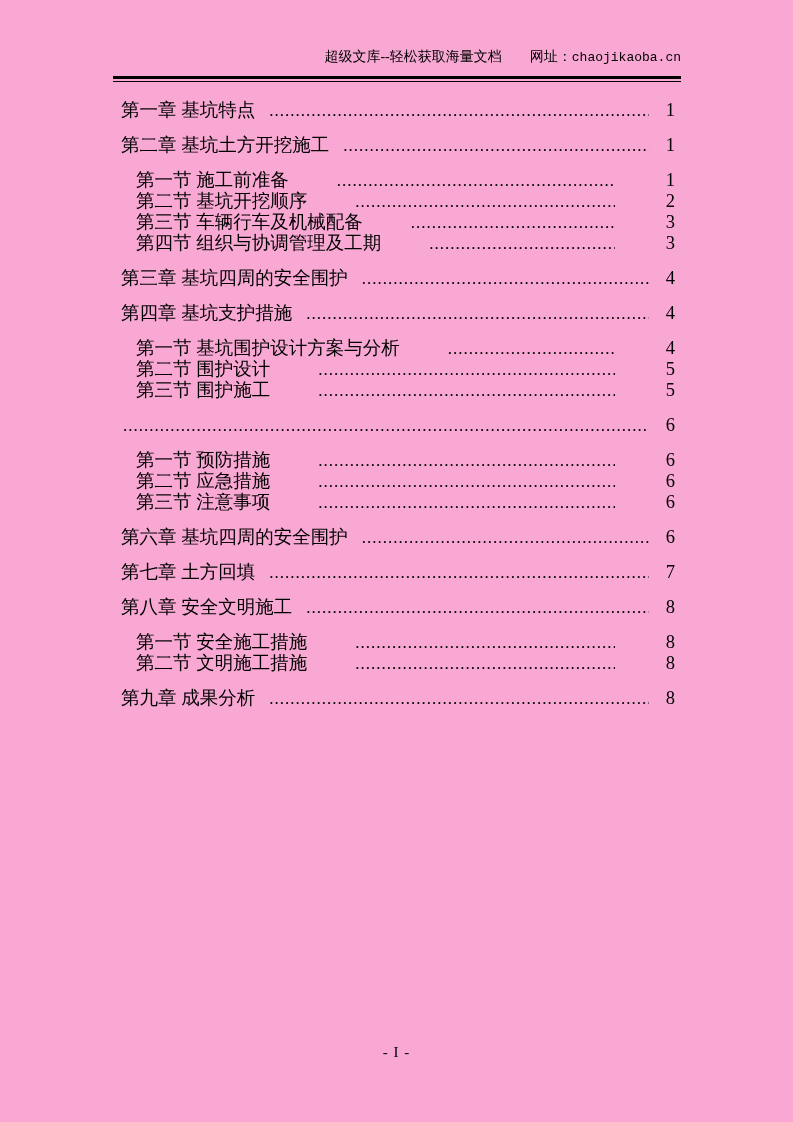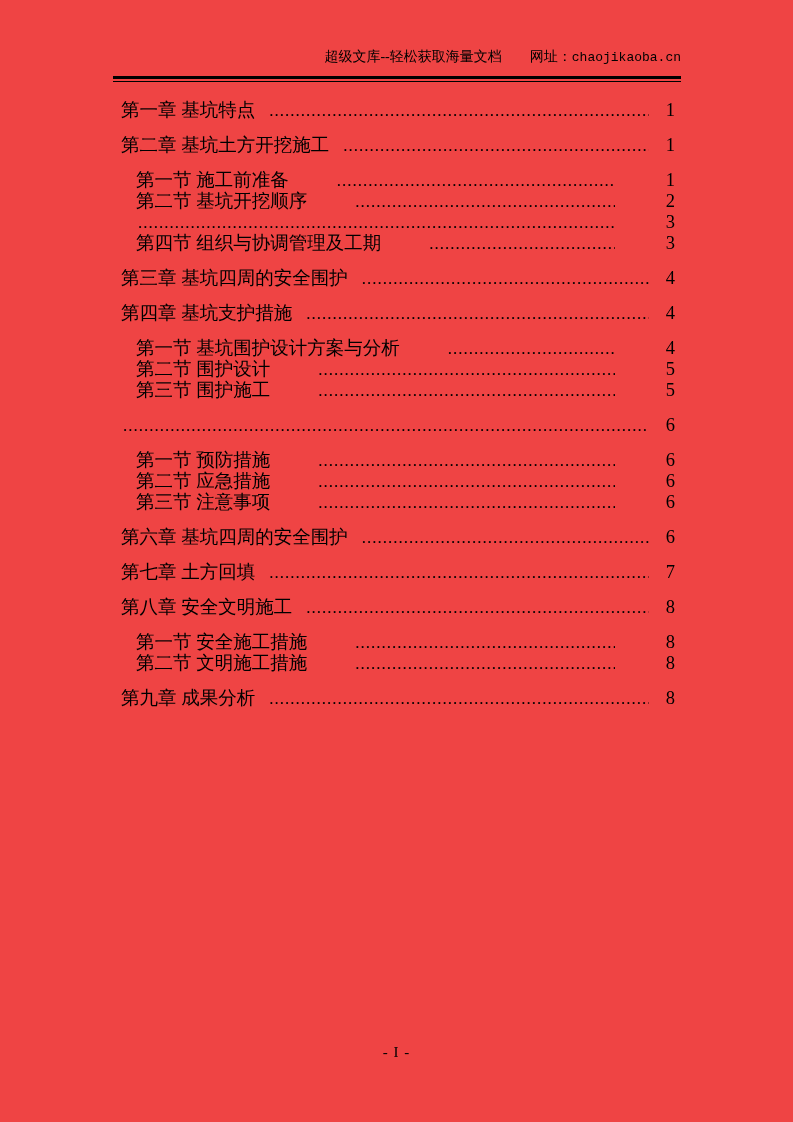--- a/index.html
+++ b/index.html
@@ -15,21 +15,21 @@
     font-family: "Liberation Serif", "DejaVu Serif", serif;
     color: #000000;
     overflow: hidden;
   }
 
   .page {
     position: relative;
     width: 793px;
     height: 1122px;
     padding: 46px 112px 0 113px;
-    background: #ef4444;
+    background: #f9a8d4;
   }
 
   
   .header-text {
     text-align: right;
     font-size: 14px;
     line-height: 22px;
     white-space: nowrap;
   }
   .header-site {
@@ -144,20 +144,21 @@
     <span class="toc-label">第一节 施工前准备</span>
     <span class="toc-dots"></span>
     <span class="toc-page">1</span>
   </div>
       <div class="toc-row section">
     <span class="toc-label">第二节 基坑开挖顺序</span>
     <span class="toc-dots"></span>
     <span class="toc-page">2</span>
   </div>
       <div class="toc-row section">
+    <span class="toc-label">第三节 车辆行车及机械配备</span>
     <span class="toc-dots"></span>
     <span class="toc-page">3</span>
   </div>
       <div class="toc-row section">
     <span class="toc-label">第四节 组织与协调管理及工期</span>
     <span class="toc-dots"></span>
     <span class="toc-page">3</span>
   </div>
       <div class="toc-row chapter">
     <span class="toc-label">第三章 基坑四周的安全围护</span>

